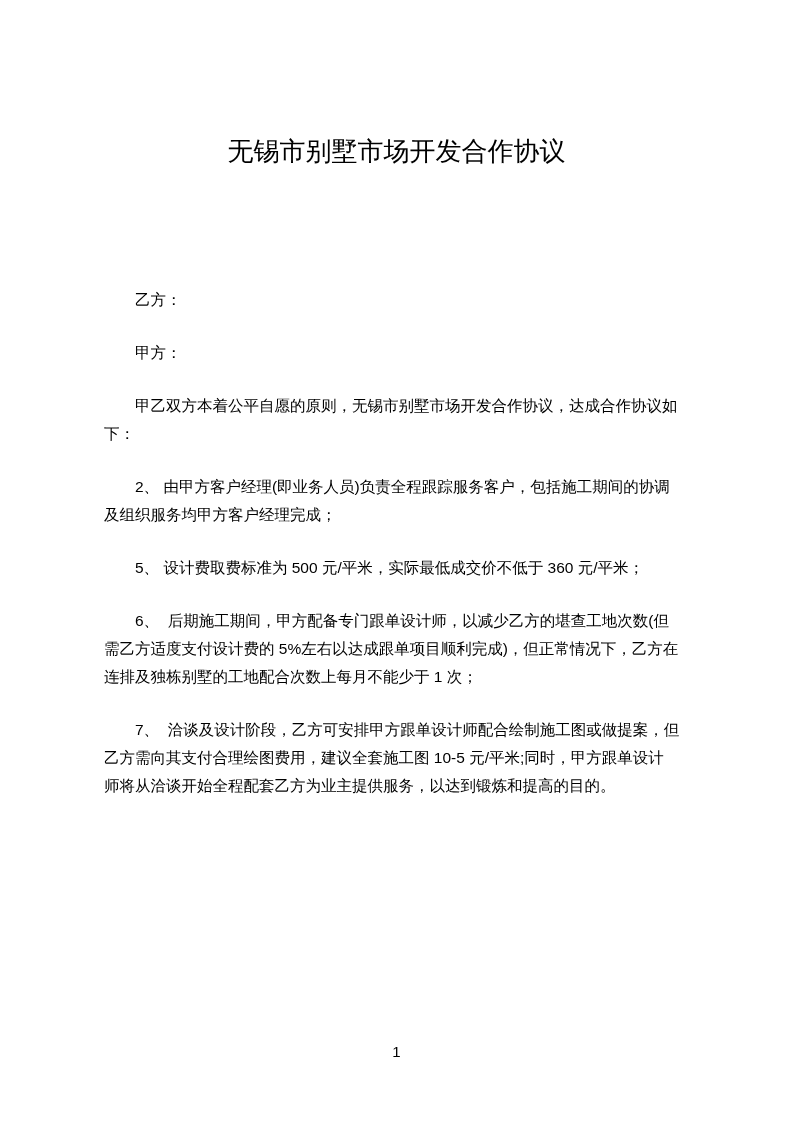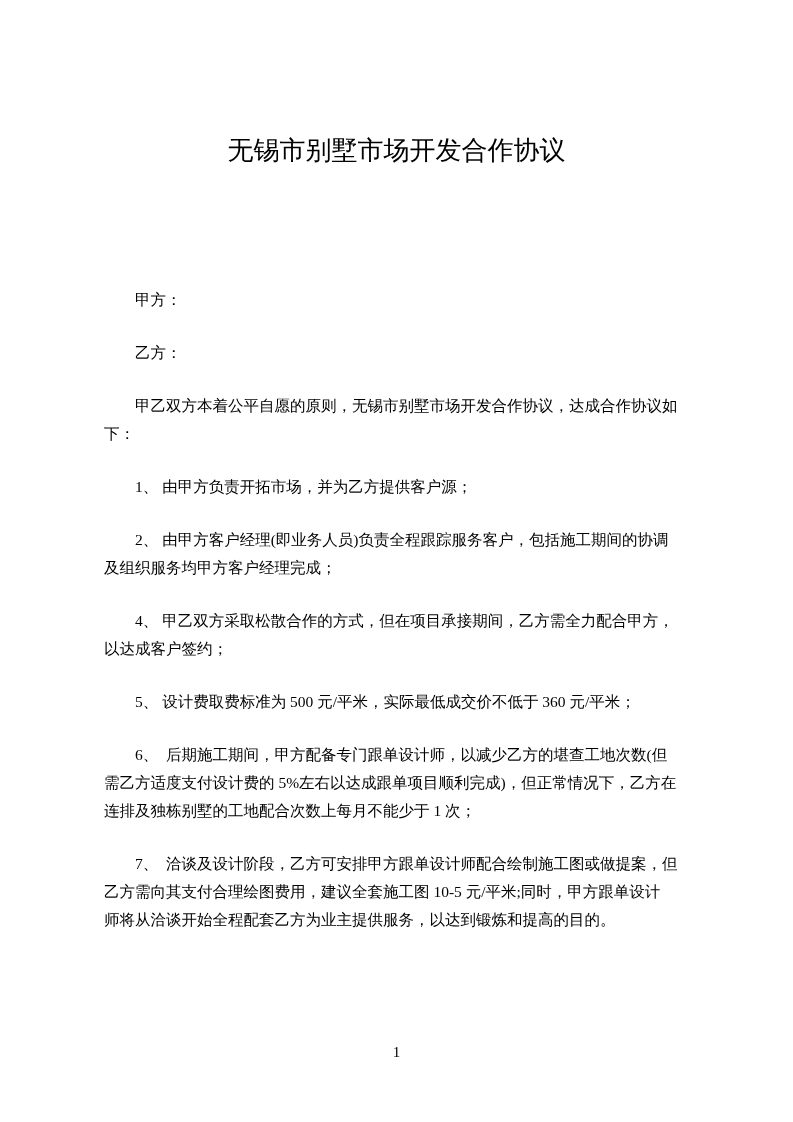--- a/index.html
+++ b/index.html
@@ -6,21 +6,21 @@
     margin: 0;
     padding: 0;
     background: #ffffff;
   }
   .page {
     position: relative;
     width: 793px;
     height: 1122px;
     background: #ffffff;
     color: #000000;
-    font-family: Liberation Serif, serif;
+    font-family: Liberation Sans, sans-serif;
     overflow: hidden;
   }
   .doc-title {
     margin: 0;
     padding-top: 131px;
     text-align: center;
     font-size: 26px;
     font-weight: 500;
     line-height: 40px;
   }
@@ -47,35 +47,32 @@
 </style>
 </head>
 <body>
 
 <div class="page">
 
   <h1 class="doc-title">无锡市别墅市场开发合作协议</h1>
 
   <div class="doc-body">
 
+    <p class="para">乙方：</p>
+
     <p class="para">甲方：</p>
-
-    <p class="para">乙方：</p>
 
     <p class="para">甲乙双方本着公平自愿的原则，无锡市别墅市场开发合作协议，达成合作协议如
 下：</p>
 
-    <p class="para">1、 由甲方负责开拓市场，并为乙方提供客户源；</p>
 
     <p class="para">2、 由甲方客户经理(即业务人员)负责全程跟踪服务客户，包括施工期间的协调
 及组织服务均甲方客户经理完成；</p>
 
 
-    <p class="para">4、 甲乙双方采取松散合作的方式，但在项目承接期间，乙方需全力配合甲方，
-以达成客户签约；</p>
 
     <p class="para">5、 设计费取费标准为 500 元/平米，实际最低成交价不低于 360 元/平米；</p>
 
     <p class="para">6、  后期施工期间，甲方配备专门跟单设计师，以减少乙方的堪查工地次数(但
 需乙方适度支付设计费的 5%左右以达成跟单项目顺利完成)，但正常情况下，乙方在
 连排及独栋别墅的工地配合次数上每月不能少于 1 次；</p>
 
     <p class="para">7、  洽谈及设计阶段，乙方可安排甲方跟单设计师配合绘制施工图或做提案，但
 乙方需向其支付合理绘图费用，建议全套施工图 10-5 元/平米;同时，甲方跟单设计
 师将从洽谈开始全程配套乙方为业主提供服务，以达到锻炼和提高的目的。</p>

